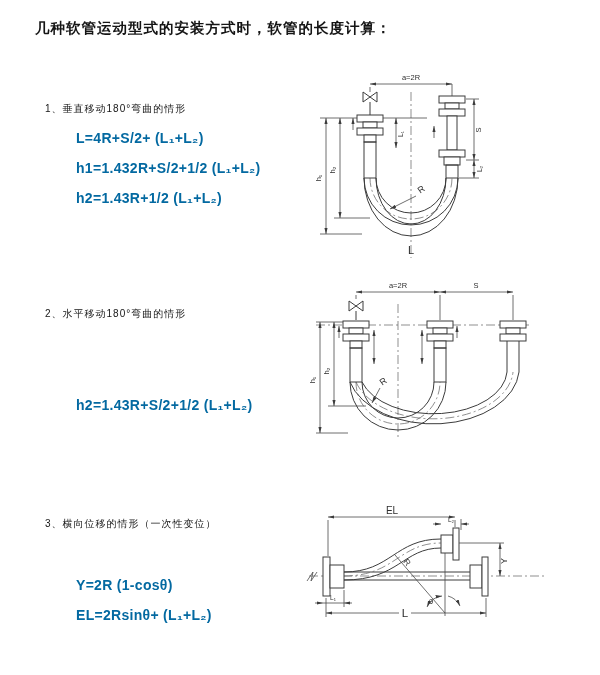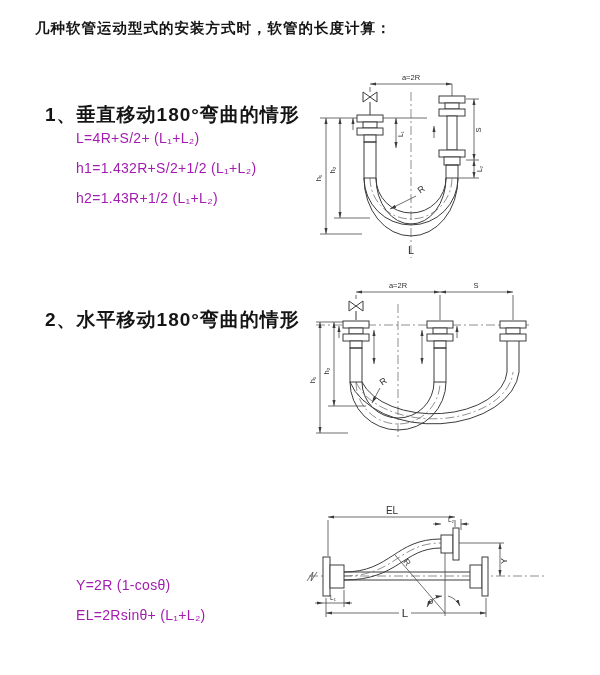--- a/index.html
+++ b/index.html
@@ -2,22 +2,22 @@
 <html><head>
 <meta charset="utf-8">
 <style>
   * { margin:0; padding:0; box-sizing:border-box; }
   html,body { background:#ffffff; }
   .canvas {
     position:relative; width:600px; height:675px; background:#ffffff;
     font-family:"Liberation Sans","DejaVu Sans",sans-serif; color:#151515; overflow:hidden;
   }
   .doc-title { position:absolute; left:35px; top:19px; font-size:14.5px; font-weight:700; letter-spacing:1px; }
-  .sec-heading { position:absolute; left:45px; font-size:19px; font-weight:700; letter-spacing:1px; }
-  .formula { position:absolute; left:76px; font-size:14px; font-weight:400; letter-spacing:0.3px; color:#a21caf; }
+  .sec-heading { position:absolute; left:45px; font-size:10px; font-weight:400; letter-spacing:1px; }
+  .formula { position:absolute; left:76px; font-size:14px; font-weight:700; letter-spacing:0.3px; color:#0369a1; }
   .diagram { position:absolute; }
   svg { display:block; }
   .ln   { stroke:#3c3c3c; stroke-width:1;   fill:none; }
   .thin { stroke:#4a4a4a; stroke-width:0.8; fill:none; }
   .cl   { stroke:#5f5f5f; stroke-width:0.7; fill:none; stroke-dasharray:9 3 2 3; }
   .dim  { stroke:#4a4a4a; stroke-width:0.8; fill:none; }
   .fw   { fill:#ffffff; }
   text  { font-family:"Liberation Sans","DejaVu Sans",sans-serif; fill:#2e2e2e; stroke:none; }
   .lbl  { font-size:7.5px; }
 </style>
@@ -27,21 +27,23 @@
 <div class="canvas">
 
   <div class="doc-title">几种软管运动型式的安装方式时，软管的长度计算：</div>
 
   <div class="sec-heading" style="top:102px">1、垂直移动180°弯曲的情形</div>
   <div class="formula" style="top:130px">L=4R+S/2+ (L₁+L₂)</div>
   <div class="formula" style="top:160px">h1=1.432R+S/2+1/2 (L₁+L₂)</div>
   <div class="formula" style="top:190px">h2=1.43R+1/2 (L₁+L₂)</div>
 
   <div class="sec-heading" style="top:307px">2、水平移动180°弯曲的情形</div>
-
+  <div class="formula" style="top:397px">h2=1.43R+S/2+1/2 (L₁+L₂)</div>
+
+  <div class="sec-heading" style="top:517px">3、横向位移的情形（一次性变位）</div>
   <div class="formula" style="top:577px">Y=2R (1-cosθ)</div>
   <div class="formula" style="top:607px">EL=2Rsinθ+ (L₁+L₂)</div>
 
   <div class="diagram" style="left:312px; top:68px">
     <svg width="275" height="195" viewBox="0 0 275 195">
       <defs>
         <marker id="m1" viewBox="0 0 8 5" refX="8" refY="2.5" markerWidth="8" markerHeight="5" orient="auto-start-reverse">
           <path d="M0,0.4 L8,2.5 L0,4.6 Z" fill="#3c3c3c"></path>
         </marker>
         <pattern id="hp1" width="4" height="4" patternUnits="userSpaceOnUse">

